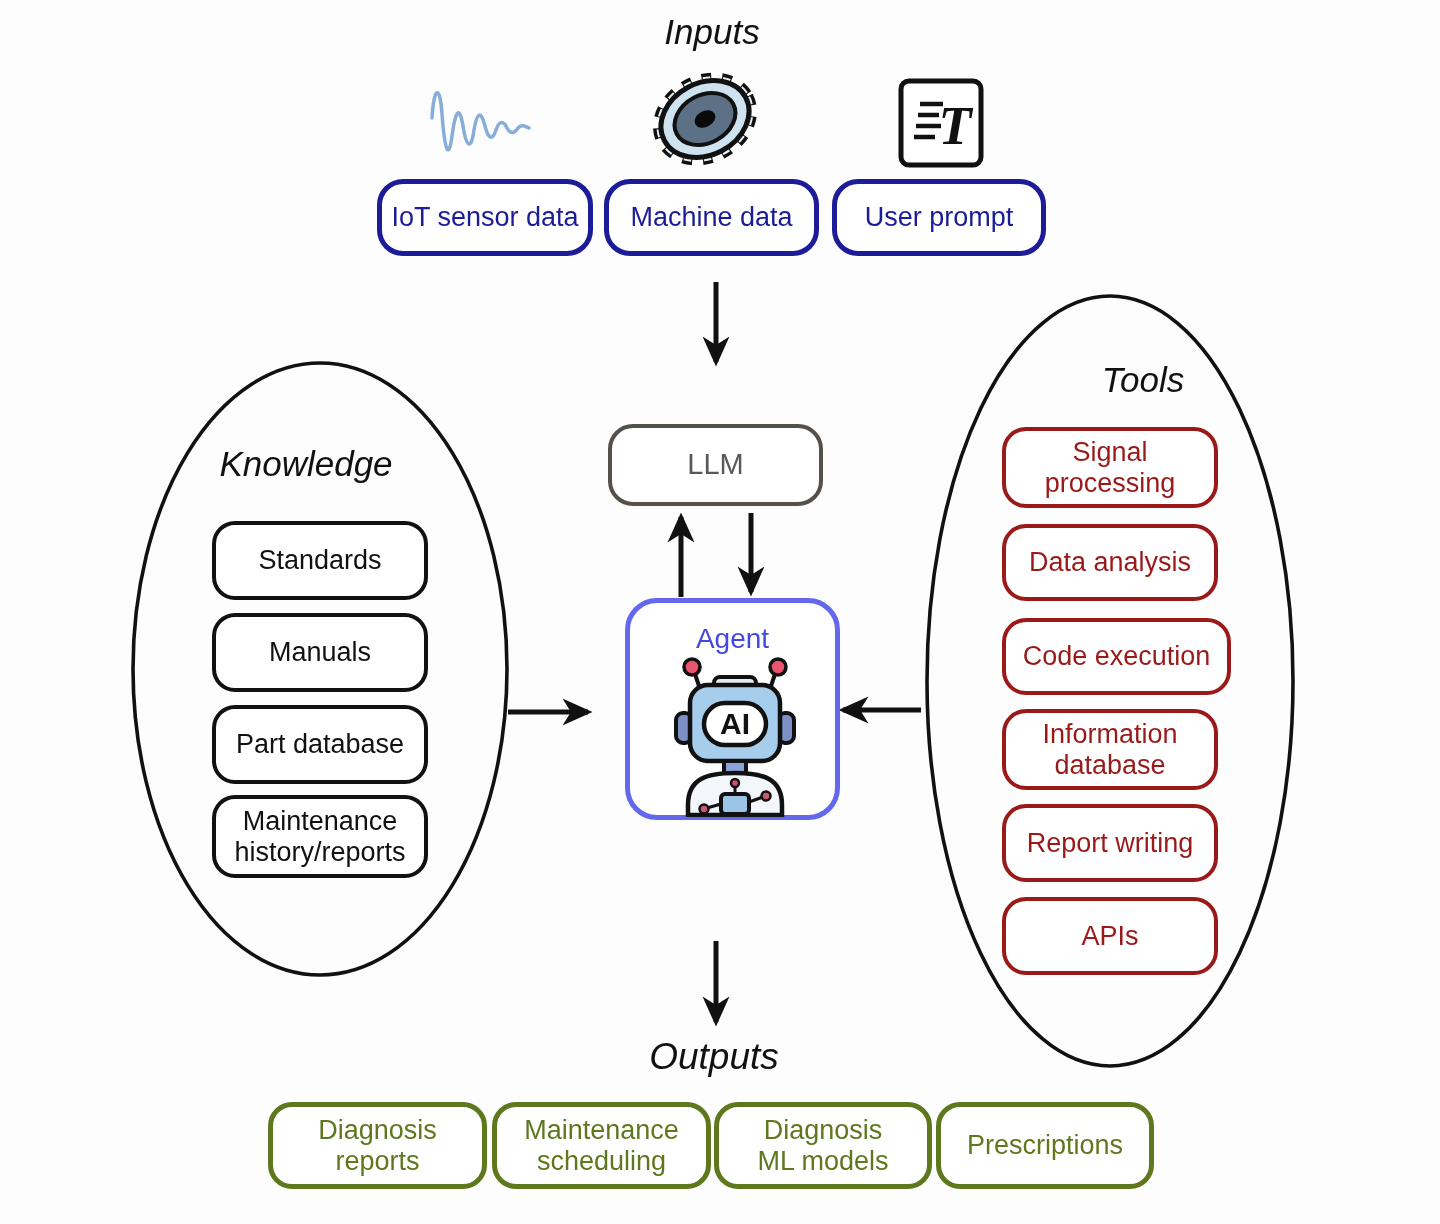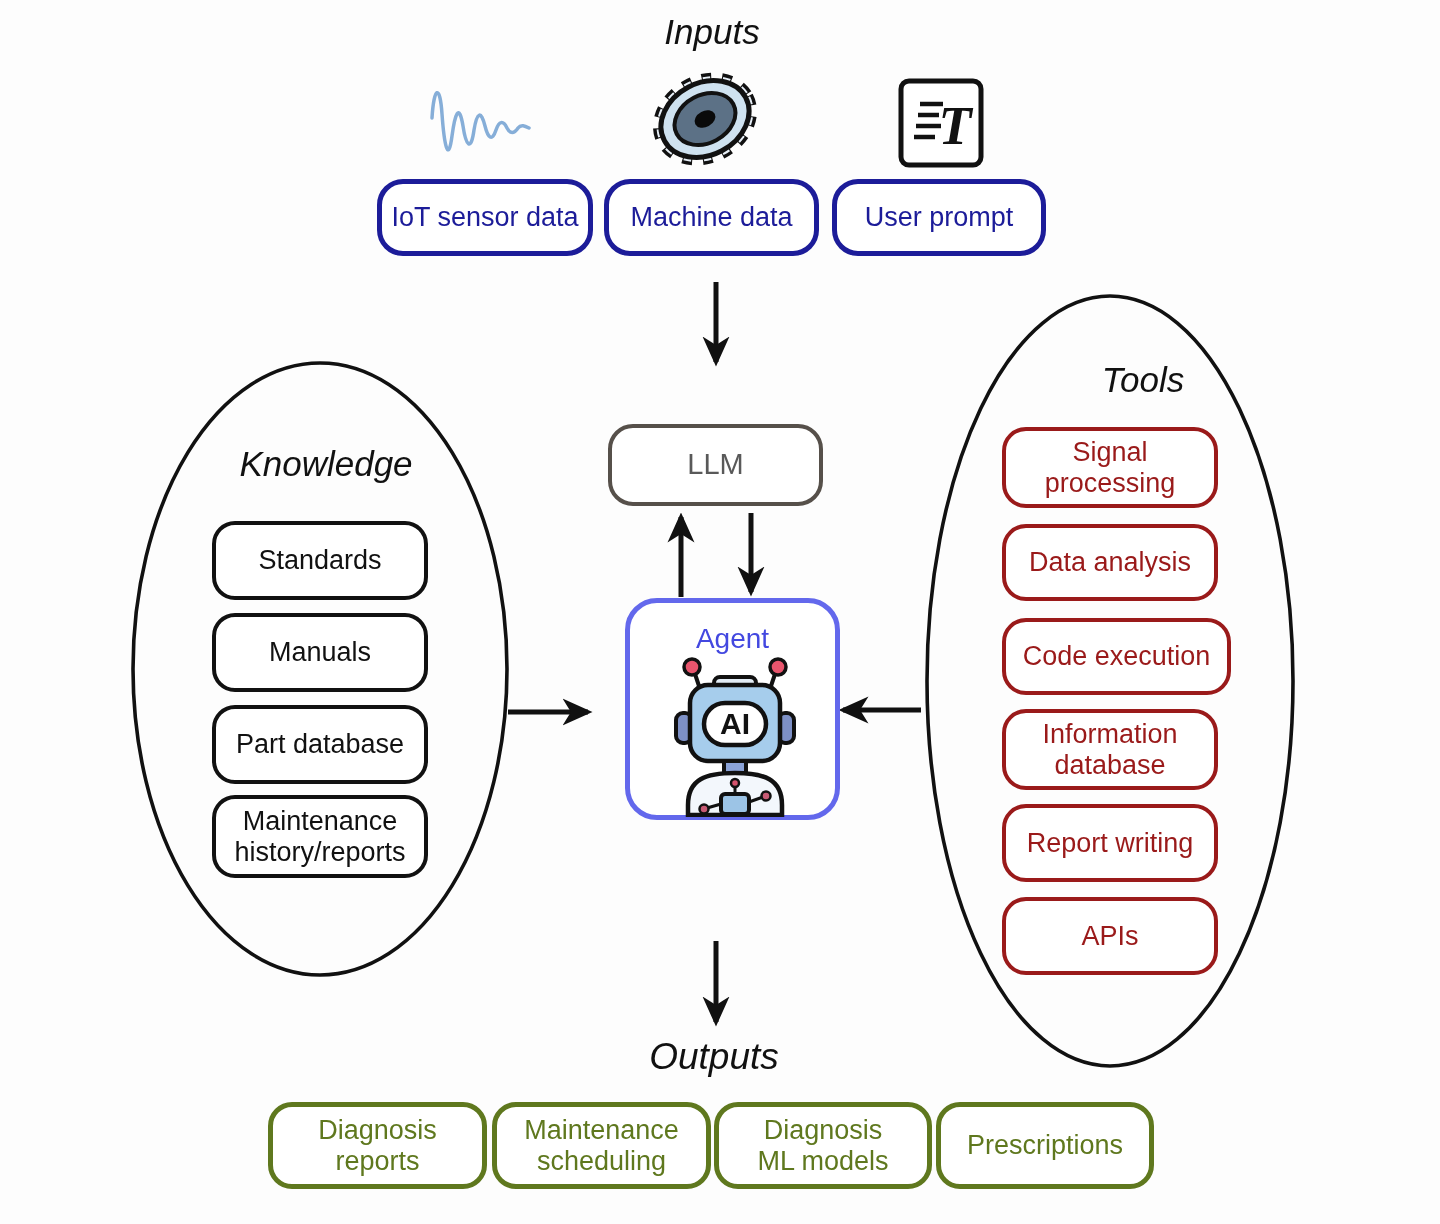--- a/index.html
+++ b/index.html
@@ -72,21 +72,21 @@
     <ellipse cx="1110" cy="681" rx="183" ry="385" fill="none" stroke="#111111" stroke-width="3.6"></ellipse>
     <line x1="716" y1="282" x2="716" y2="362" stroke="#111111" stroke-width="5" marker-end="url(#ah)"></line>
     <line x1="681" y1="597" x2="681" y2="517" stroke="#111111" stroke-width="5" marker-end="url(#ah)"></line>
     <line x1="751" y1="513" x2="751" y2="592" stroke="#111111" stroke-width="5" marker-end="url(#ah)"></line>
     <line x1="508" y1="712" x2="588" y2="712" stroke="#111111" stroke-width="5" marker-end="url(#ah)"></line>
     <line x1="921" y1="710" x2="843" y2="710" stroke="#111111" stroke-width="5" marker-end="url(#ah)"></line>
     <line x1="716" y1="941" x2="716" y2="1022" stroke="#111111" stroke-width="5" marker-end="url(#ah)"></line>
   </svg>
 
   <div class="section-title" style="left:712px;top:12px;">Inputs</div>
-  <div class="section-title" style="left:326px;top:444px;">Knowledge</div>
+  <div class="section-title" style="left:306px;top:444px;">Knowledge</div>
   <div class="section-title" style="left:1117px;top:360px;margin-left:26px;">Tools</div>
   <div class="section-title" style="left:714px;top:1036px;font-size:37px;">Outputs</div>
 
   <svg class="icon-abs" style="left:428px;top:80px;" width="106" height="92" viewBox="0 0 106 92">
     <path d="M4,38 C6,6 12,4 14,34 C16,62 20,86 24,56 C27,34 31,22 35,46 C38,66 43,72 46,50
              C49,32 53,30 57,46 C60,58 64,62 68,50 C71,41 75,40 79,48 C82,54 86,54 90,48
              C93,44 97,46 101,48" fill="none" stroke="#86aed8" stroke-width="3.5" stroke-linecap="round"></path>
   </svg>
 
   <svg class="icon-abs" style="left:645px;top:62px;" width="120" height="114" viewBox="0 0 120 114">

